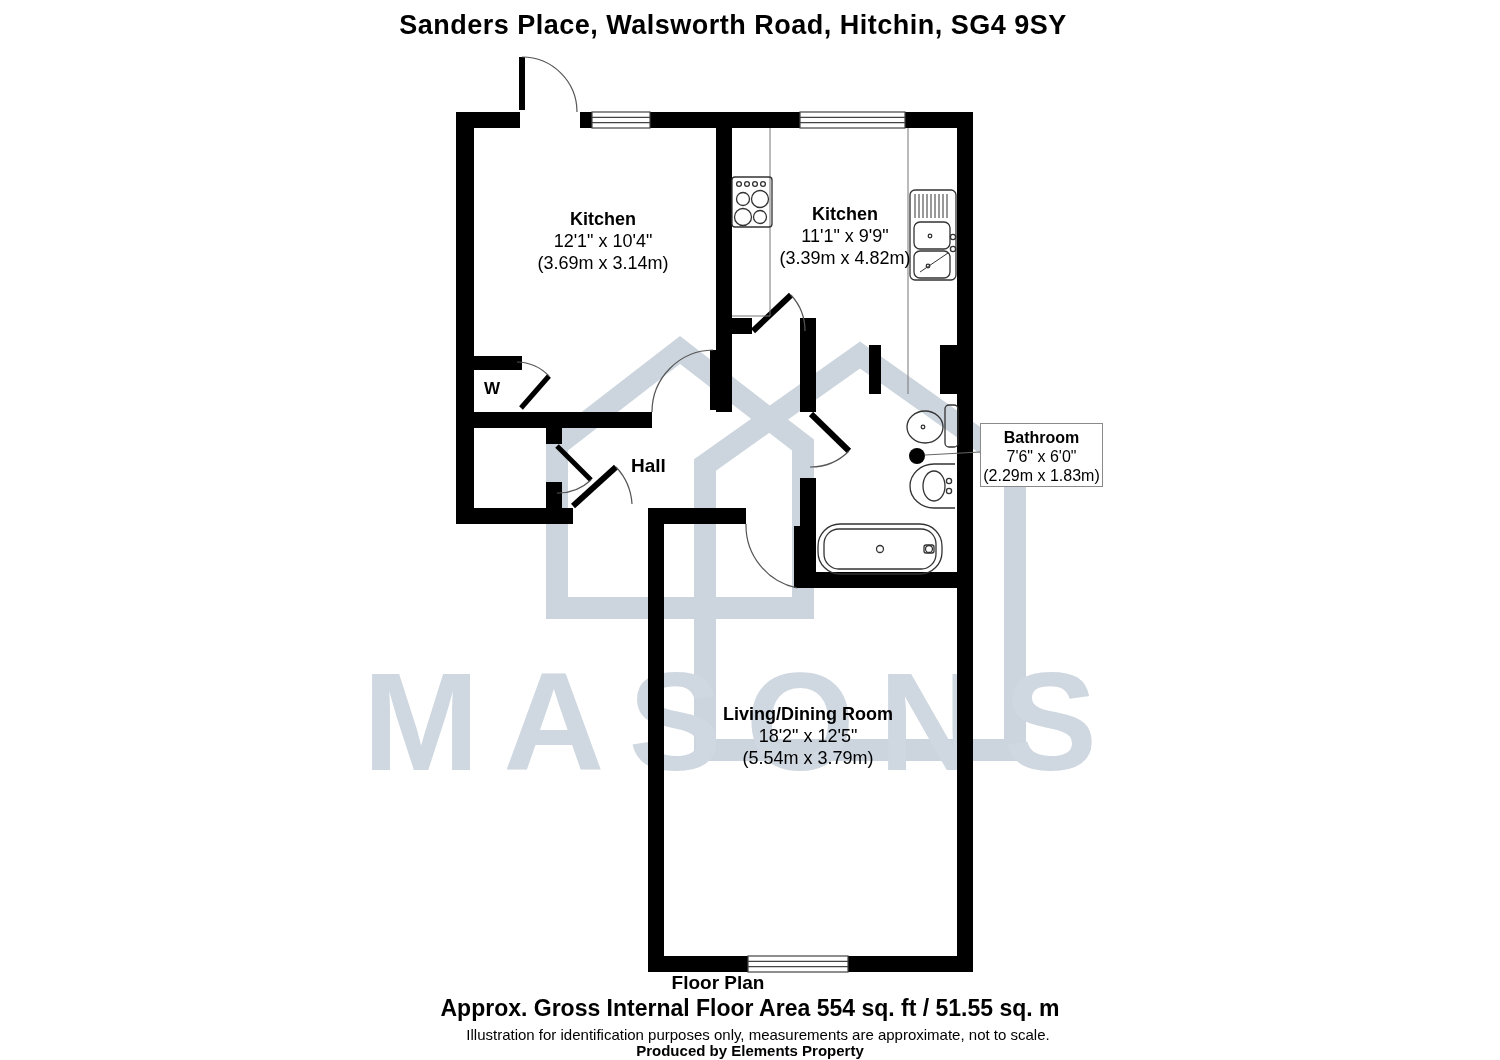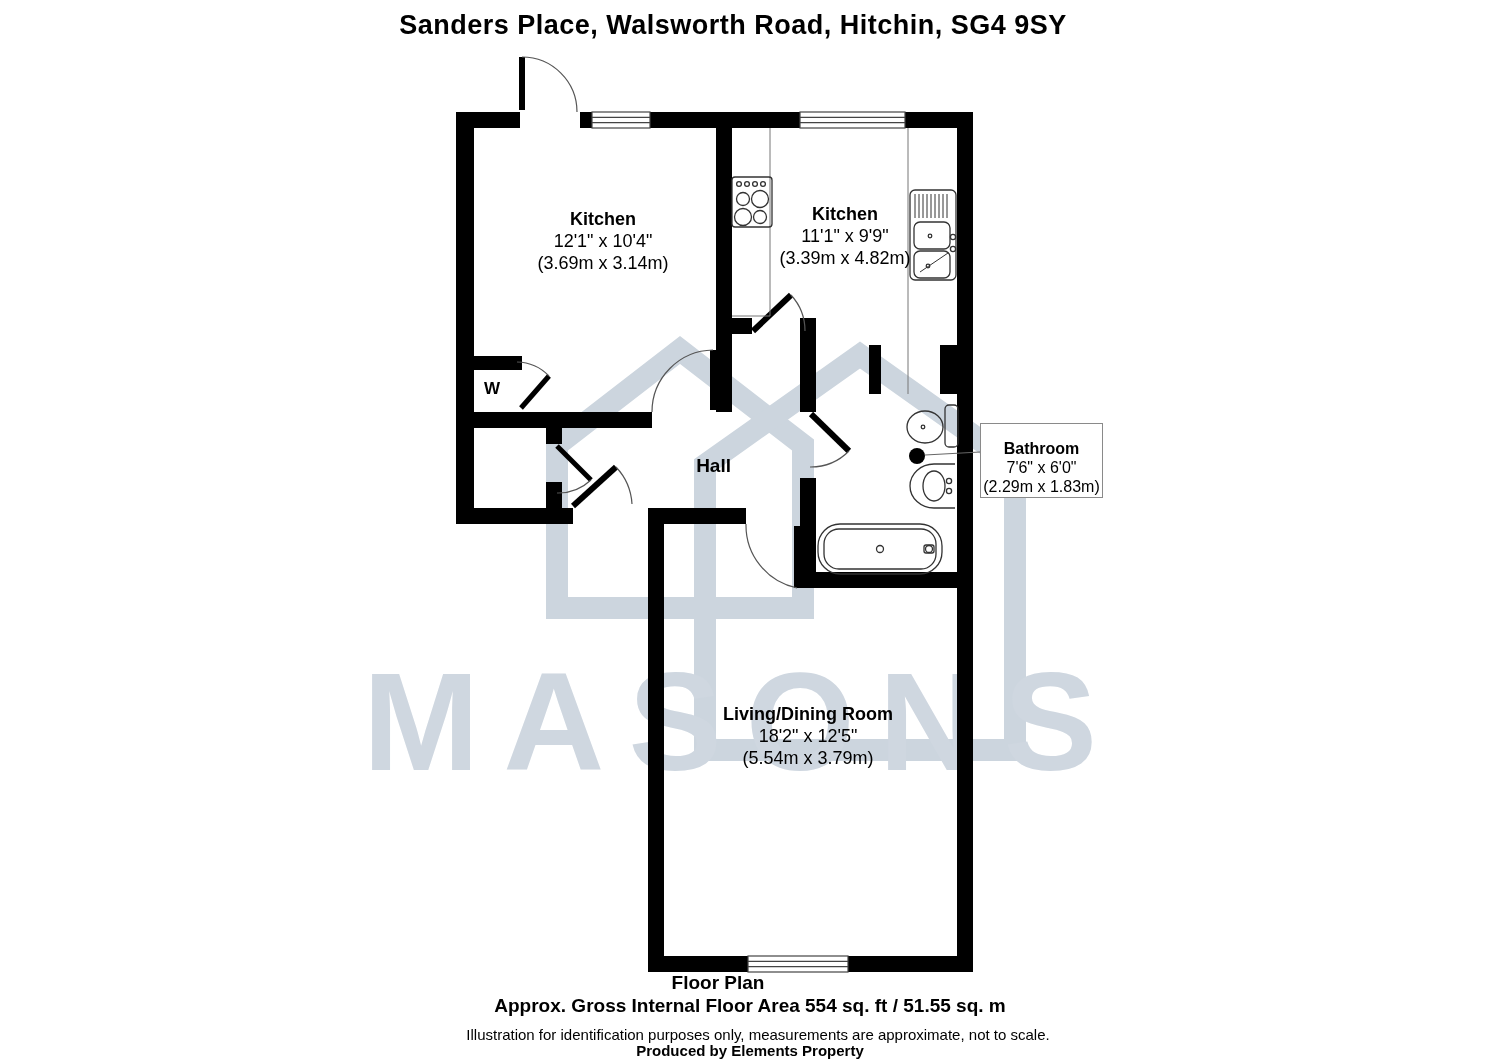--- a/index.html
+++ b/index.html
@@ -4,29 +4,29 @@
 <style>
   html,body{margin:0;padding:0;background:#fff;}
   body{width:1500px;height:1060px;position:relative;overflow:hidden;
        font-family:"Liberation Sans",sans-serif;color:#000;}
   .abs{position:absolute;}
   #plan-svg{position:absolute;left:0;top:0;}
   .page-title{left:0;top:10px;width:1466px;text-align:center;
               font-size:27px;font-weight:bold;letter-spacing:.5px;}
   .room-label{text-align:center;line-height:22px;font-size:18px;}
   .room-label .rname{font-weight:bold;}
-  .hall-label{font-size:19px;font-weight:bold;text-align:right;}
+  .hall-label{font-size:19px;font-weight:bold;text-align:left;}
   .w-label{font-size:17px;font-weight:bold;text-align:center;}
   .bath-box{border:1px solid #8a8a8a;background:#fff;text-align:center;
-            font-size:16px;line-height:19px;padding-top:15px;}
+            font-size:16px;line-height:19px;padding-top:4px;}
   .bath-box .rname{font-weight:bold;}
   .footer-plan{left:-32px;top:972px;width:1500px;text-align:center;
                font-size:19px;font-weight:bold;}
   .footer-area{left:0;top:995px;width:1500px;text-align:center;
-               font-size:19px;font-weight:bold;}
+               font-size:23px;font-weight:bold;}
   .footer-note{left:8px;top:1026px;width:1500px;text-align:center;font-size:15px;}
   .footer-prod{left:0;top:1042px;width:1500px;text-align:center;font-size:15px;font-weight:bold;}
 </style>
 </head>
 <body>
 
 <svg id="plan-svg" width="1500" height="1060" viewBox="0 0 1500 1060">
 
   <g>
     <g fill="none" stroke="#ccd5de" stroke-width="22">

